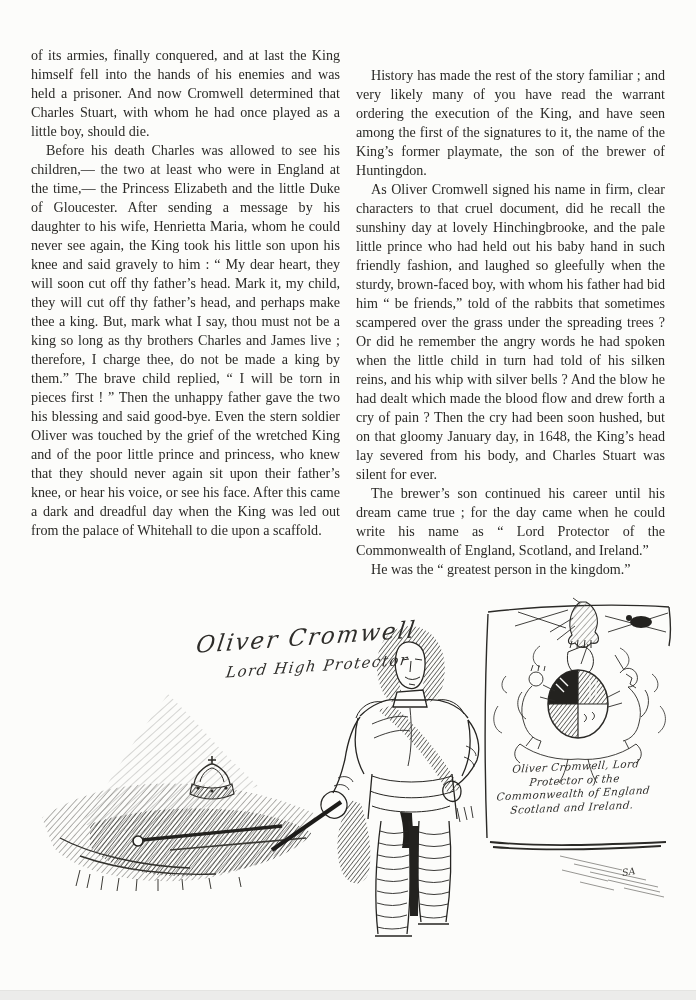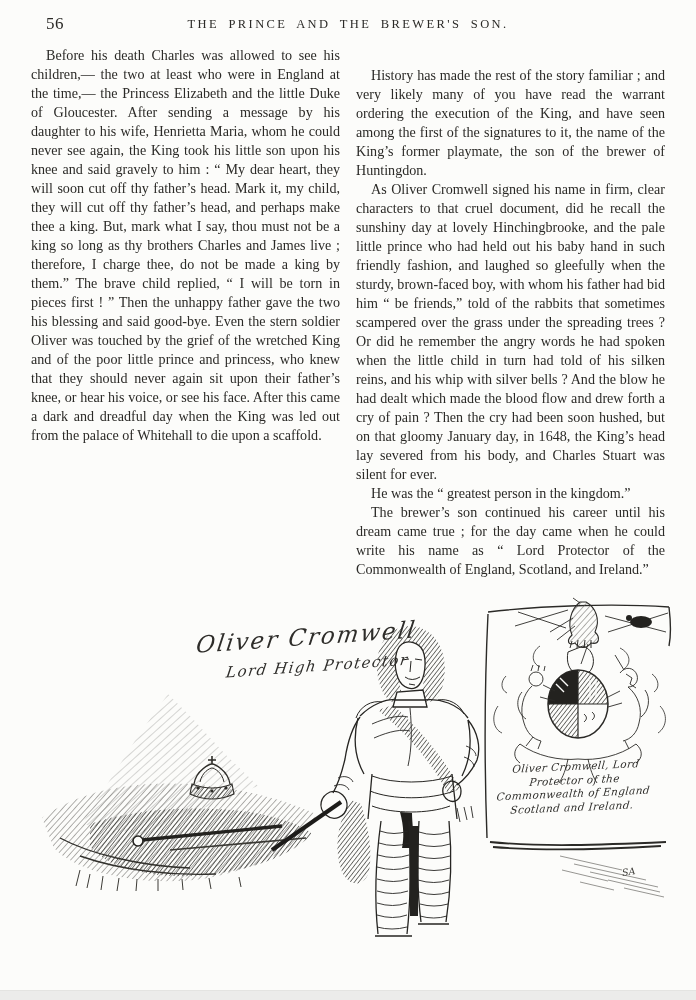--- a/index.html
+++ b/index.html
@@ -58,34 +58,31 @@
   .scan-strip{
     position:absolute;left:0;bottom:0;width:100%;height:9px;background:#ececea;
     border-top:1px solid #e4e4e1;
   }
 </style>
 </head>
 <body>
 
 <div class="page">
 
-  <div class="header">
-    <div class="page-number">56</div>
-    <div class="running-title">THE PRINCE AND THE BREWER'S SON.</div>
-  </div>
 
   <div class="col col-left">
+    <p class="no-indent">of its armies, finally conquered, and at last the King himself fell into the hands of his enemies and was held a prisoner.  And now Cromwell determined that Charles Stuart, with whom he had once played as a little boy, should die.</p>
     <p>Before his death Charles was allowed to see his children,— the two at least who were in England at the time,— the Princess Elizabeth and the little Duke of Gloucester.  After sending a message by his daughter to his wife, Henrietta Maria, whom he could never see again, the King took his little son upon his knee and said gravely to him :  “ My dear heart, they will soon cut off thy father’s head.  Mark it, my child, they will cut off thy father’s head, and perhaps make thee a king.  But, mark what I say, thou must not be a king so long as thy brothers Charles and James live ; therefore, I charge thee, do not be made a king by them.”  The brave child replied, “ I will be torn in pieces first ! ”  Then the unhappy father gave the two his blessing and said good-bye.  Even the stern soldier Oliver was touched by the grief of the wretched King and of the poor little prince and princess, who knew that they should never again sit upon their father’s knee, or hear his voice, or see his face.  After this came a dark and dreadful day when the King was led out from the palace of Whitehall to die upon a scaffold.</p>
   </div>
 
   <div class="col col-right">
     <p>History has made the rest of the story familiar ; and very likely many of you have read the warrant ordering the execution of the King, and have seen among the first of the signatures to it, the name of the King’s former playmate, the son of the brewer of Huntingdon.</p>
     <p>As Oliver Cromwell signed his name in firm, clear characters to that cruel document, did he recall the sunshiny day at lovely Hinchingbrooke, and the pale little prince who had held out his baby hand in such friendly fashion, and laughed so gleefully when the sturdy, brown-faced boy, with whom his father had bid him “ be friends,” told of the rabbits that sometimes scampered over the grass under the spreading trees ?   Or did he remember the angry words he had spoken when the little child in turn had told of his silken reins, and his whip with silver bells ?   And the blow he had dealt which made the blood flow and drew forth a cry of pain ? Then the cry had been soon hushed, but on that gloomy January day, in 1648, the King’s head lay severed from his body, and Charles Stuart was silent for ever.</p>
+    <p>The brewer’s son continued his career until his dream came true ;  for the day came when he could write his name as “ Lord Protector of the Commonwealth of England, Scotland, and Ireland.”</p>
     <p>He was the “ greatest person in the kingdom.”</p>
-    <p>The brewer’s son continued his career until his dream came true ;  for the day came when he could write his name as “ Lord Protector of the Commonwealth of England, Scotland, and Ireland.”</p>
   </div>
 
   <div class="illustration">
     <svg width="656" height="360" viewBox="0 0 656 360">
       <defs>
         <pattern id="hLight" width="6" height="6" patternUnits="userSpaceOnUse" patternTransform="rotate(48)">
           <line x1="0" y1="0" x2="0" y2="6" stroke="#8a8a85" stroke-width="0.7"></line>
         </pattern>
         <pattern id="hMed" width="4.5" height="4.5" patternUnits="userSpaceOnUse" patternTransform="rotate(42)">
           <line x1="0" y1="0" x2="0" y2="4.5" stroke="#55544f" stroke-width="0.9"></line>

